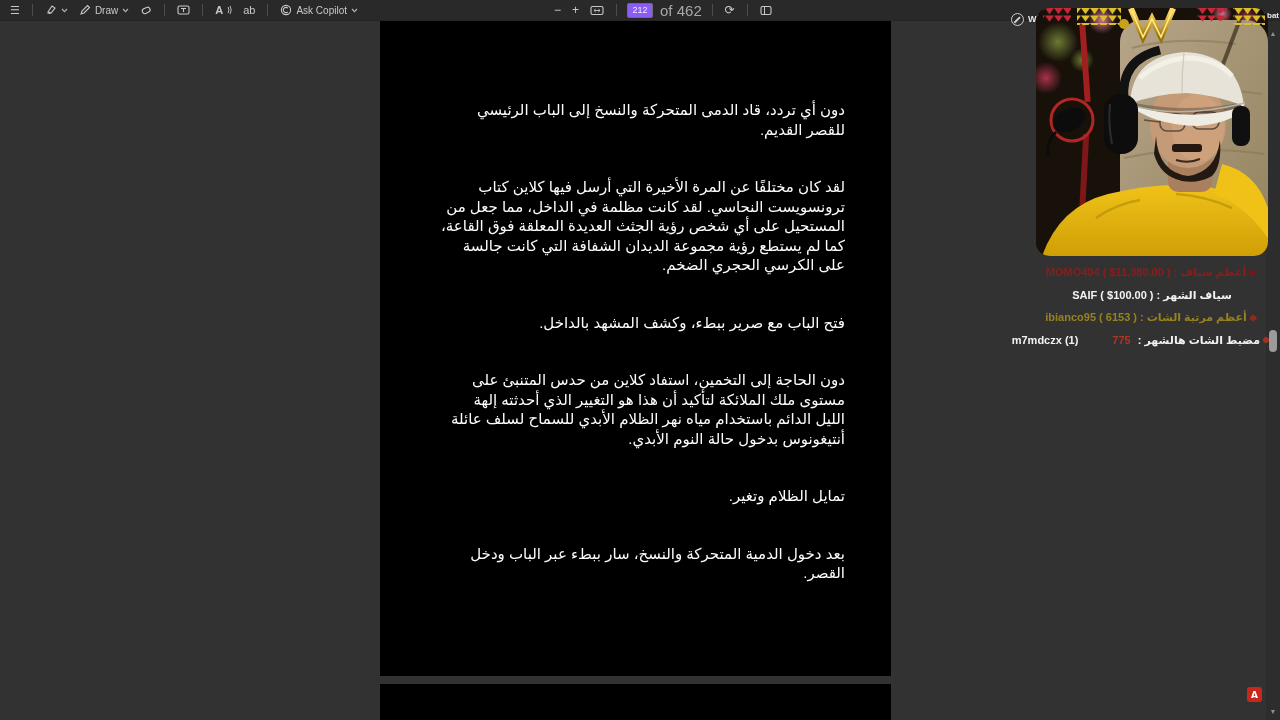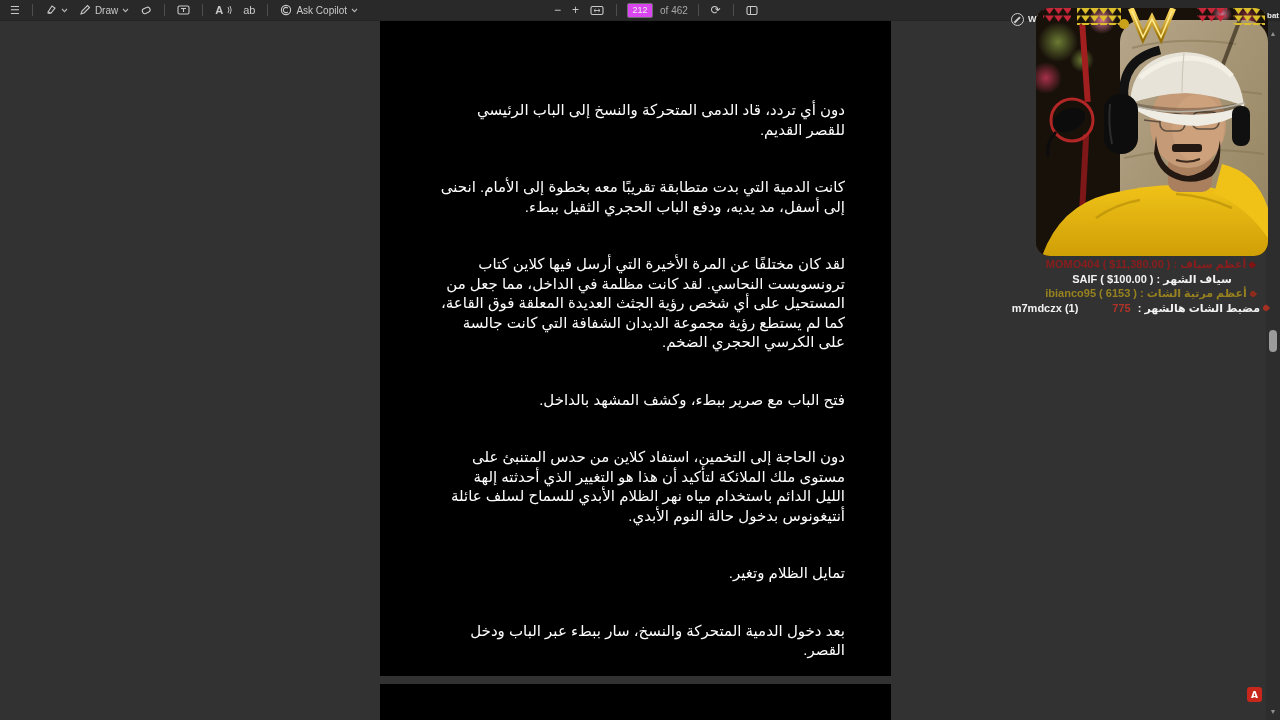--- a/index.html
+++ b/index.html
@@ -16,24 +16,24 @@
     display:flex;align-items:center;z-index:5;color:#c9c9c9;font-size:10px;
   }
   .tb-group{display:flex;align-items:center;height:100%;}
   .tb-left{padding-left:8px;gap:7px;}
   .tb-center{position:absolute;left:552px;top:0;height:20px;display:flex;align-items:center;gap:7px;}
   .tb-btn{display:flex;align-items:center;gap:4px;height:16px;padding:0 2px;border-radius:2px;cursor:pointer;}
   .tb-divider{width:1px;height:12px;background:#4d4d4d;margin:0 3px;}
   .glyph{font-size:11px;line-height:11px;color:#c9c9c9;}
   .chev{width:7px;height:5px;display:inline-block;}
   .pagebox{
-    width:24px;height:13px;background:#d946ef;border:1px solid #6e6e6e;border-radius:2px;
+    width:24px;height:13px;background:#8b5cf6;border:1px solid #6e6e6e;border-radius:2px;
     color:#f0f0f0;font-size:9px;display:flex;align-items:center;justify-content:center;
   }
-  .oftext{color:#a8a8a8;font-size:10px;text-align:center;}
+  .oftext{color:#a8a8a8;font-size:15px;text-align:center;}
   .zoomglyph{font-size:12px;color:#c9c9c9;line-height:12px;}
   
   .page{position:absolute;left:380px;width:511px;background:#000;z-index:1;}
   .page-1{top:20px;height:656px;}
   .page-2{top:684px;height:36px;}
   .doc-text{
     direction:rtl;text-align:right;color:#fdfdfd;
     padding:80px 46px 0 60px;font-size:15px;line-height:19.5px;
   }
   .doc-text p{margin:0 0 38px 0;}
@@ -49,21 +49,21 @@
   .notif-circle{width:13px;height:13px;border:1.5px solid #cfcfcf;border-radius:50%;box-sizing:border-box;position:relative;}
   .notif-circle::after{content:"";position:absolute;left:1px;top:5px;width:8px;height:1.5px;background:#cfcfcf;transform:rotate(-45deg);}
   .notif-text{font-size:9px;font-weight:bold;}
   .acrobat-partial{position:absolute;right:1px;top:11px;z-index:20;color:#e9e9e9;font-size:8px;font-weight:bold;}
   
   .cam{position:absolute;left:1036px;top:8px;width:232px;height:248px;z-index:10;
     border-radius:14px;overflow:hidden;background:#15100a;}
   
   .stats{position:absolute;left:1032px;top:257px;width:240px;z-index:10;
     text-align:center;font-weight:bold;font-size:11px;line-height:14.5px;direction:rtl;}
-  .stat-line{white-space:nowrap;}
+  .stat-line{white-space:nowrap;margin-top:8px;}
   .flame{display:inline-block;width:6px;height:6px;border-radius:50% 0 50% 50%;
     transform:rotate(45deg);margin:0 3px 1px 3px;vertical-align:middle;}
   .frag{margin-right:4px;}
   
   .acrobat-icon{position:absolute;left:1247px;top:687px;width:15px;height:15px;background:#c8281c;border-radius:3px;
     display:flex;align-items:center;justify-content:center;z-index:6;
     color:#fff;font-size:9px;font-weight:bold;font-family:"DejaVu Sans",sans-serif;}
 </style>
 </head>
 <body>
@@ -153,21 +153,20 @@
         <rect x="1" y="1.5" width="10" height="8" rx="1.5" fill="none" stroke="#c9c9c9" stroke-width="1.1"></rect>
         <path d="M4.5 1.5 V9.5" stroke="#c9c9c9" stroke-width="1"></path>
       </svg>
     </div>
   </div>
 </div>
 
 <div class="page page-1">
   <div class="doc-text">
     <p>دون أي تردد، قاد الدمى المتحركة والنسخ إلى الباب الرئيسي للقصر القديم.</p>
-    <p>كانت الدمية التي بدت متطابقة تقريبًا معه بخطوة إلى الأمام. انحنى إلى أسفل، مد يديه، ودفع الباب الحجري الثقيل ببطء.</p>
     <p>لقد كان مختلفًا عن المرة الأخيرة التي أرسل فيها كلاين كتاب ترونسويست النحاسي. لقد كانت مظلمة في الداخل، مما جعل من المستحيل على أي شخص رؤية الجثث العديدة المعلقة فوق القاعة، كما لم يستطع رؤية مجموعة الديدان الشفافة التي كانت جالسة على الكرسي الحجري الضخم.</p>
     <p>فتح الباب مع صرير ببطء، وكشف المشهد بالداخل.</p>
     <p>دون الحاجة إلى التخمين، استفاد كلاين من حدس المتنبئ على مستوى ملك الملائكة لتأكيد أن هذا هو التغيير الذي أحدثته إلهة الليل الدائم باستخدام مياه نهر الظلام الأبدي للسماح لسلف عائلة أنتيغونوس بدخول حالة النوم الأبدي.</p>
     <p>تمايل الظلام وتغير.</p>
     <p>بعد دخول الدمية المتحركة والنسخ، سار ببطء عبر الباب ودخل القصر.</p>
   </div>
 </div>
 <div class="page page-2"></div>
 
 <div class="scroll-track"></div>

